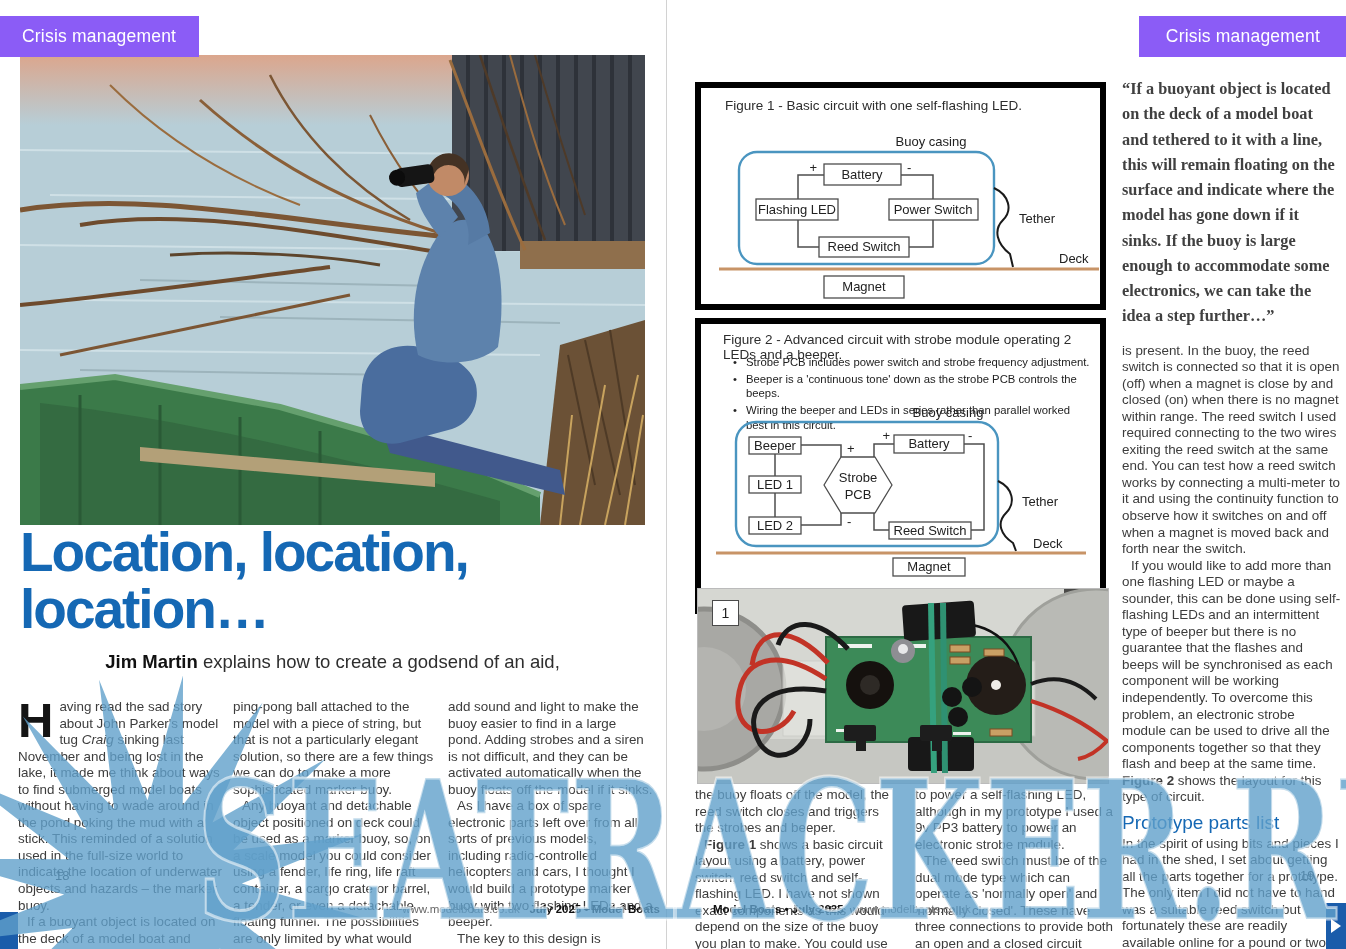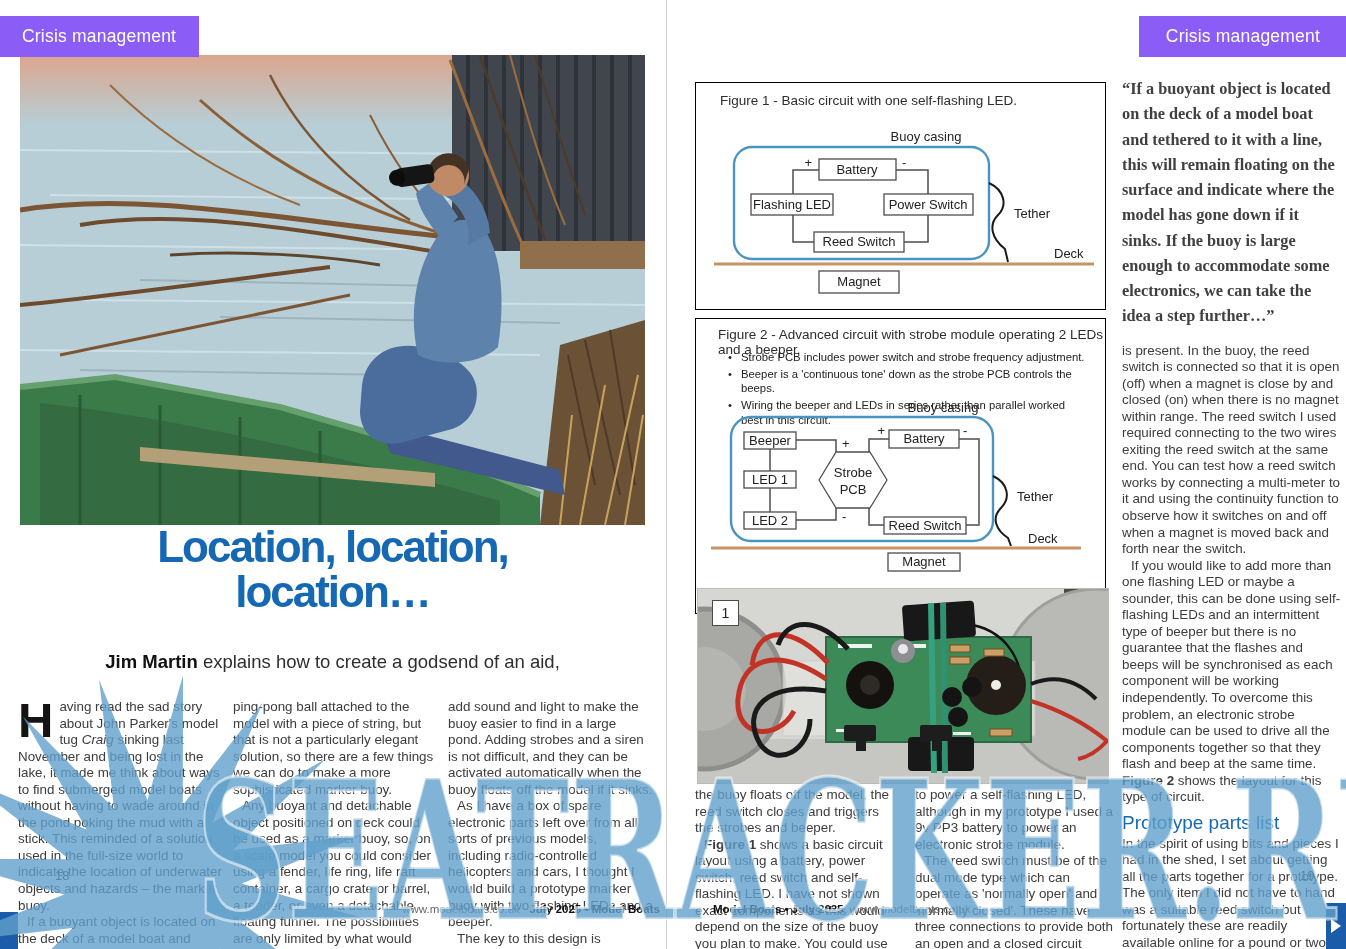--- a/index.html
+++ b/index.html
@@ -6,38 +6,38 @@
   #root{position:relative;width:1346px;height:949px;background:#ffffff;overflow:hidden;
         font-family:"Liberation Sans",sans-serif;color:#3a3a3a;}
   
   .banner{position:absolute;top:16px;height:41px;background:#8b5cf6;color:#fff;
           display:flex;align-items:center;font-size:17.5px;letter-spacing:.2px;}
   .banner-left{left:0;width:199px;padding-left:22px;box-sizing:border-box;}
   .banner-right{left:1139px;width:207px;justify-content:flex-end;padding-right:26px;box-sizing:border-box;}
   
   .gutter{position:absolute;left:666px;top:0;width:1px;height:949px;background:#d2d2d2;}
   
-  .title{position:absolute;left:20px;top:524px;width:625px;text-align:center;
-         color:#1568b4;font-weight:bold;font-size:44px;line-height:1.03;letter-spacing:-2px;}
+  .title{position:absolute;left:20px;top:524px;width:625px;text-align:left;
+         color:#1568b4;font-weight:bold;font-size:55px;line-height:1.03;letter-spacing:-2px;}
   .standfirst{position:absolute;left:20px;top:651px;width:625px;text-align:center;
               font-size:18.5px;line-height:1.18;color:#2e2e2e;}
   .standfirst b{color:#111;}
   
   .bodycol{position:absolute;top:699px;font-size:13.4px;line-height:1.235;color:#3c3c3c;}
   .bodycol p{margin:0;}
   .bodycol p.ind{text-indent:9px;}
   .dropcap{float:left;font-size:49px;line-height:39px;font-weight:bold;color:#141414;
            margin:2px 6px 0 0;}
   .col1{left:18px;width:205px;}
   .col2{left:233px;width:205px;}
   .col3{left:448px;width:205px;}
   .colA{left:695px;top:787px;width:203px;}
   .colB{left:915px;top:787px;width:198px;}
   
-  .figbox{position:absolute;left:695px;width:411px;background:#fff;border:1px solid #000000;box-sizing:border-box;}
+  .figbox{position:absolute;left:695px;width:411px;background:#fff;border:6px solid #000000;box-sizing:border-box;}
   .fig1{top:82px;height:228px;}
   .fig2{top:318px;height:296px;}
   .figcap{position:absolute;left:24px;top:10px;font-size:13.5px;color:#2d2d2d;}
   .fbullets{position:absolute;left:30px;top:31px;width:360px;font-size:11.3px;line-height:1.3;color:#222;}
   .fb{position:relative;padding-left:15px;margin-bottom:2px;}
   .fb::before{content:"•";position:absolute;left:2px;top:0;}
   .u{text-decoration:underline;}
   .figsvg{position:absolute;left:0;}
   
   .diagbox{fill:#fff;stroke:#4d4d4d;stroke-width:1.3;}

